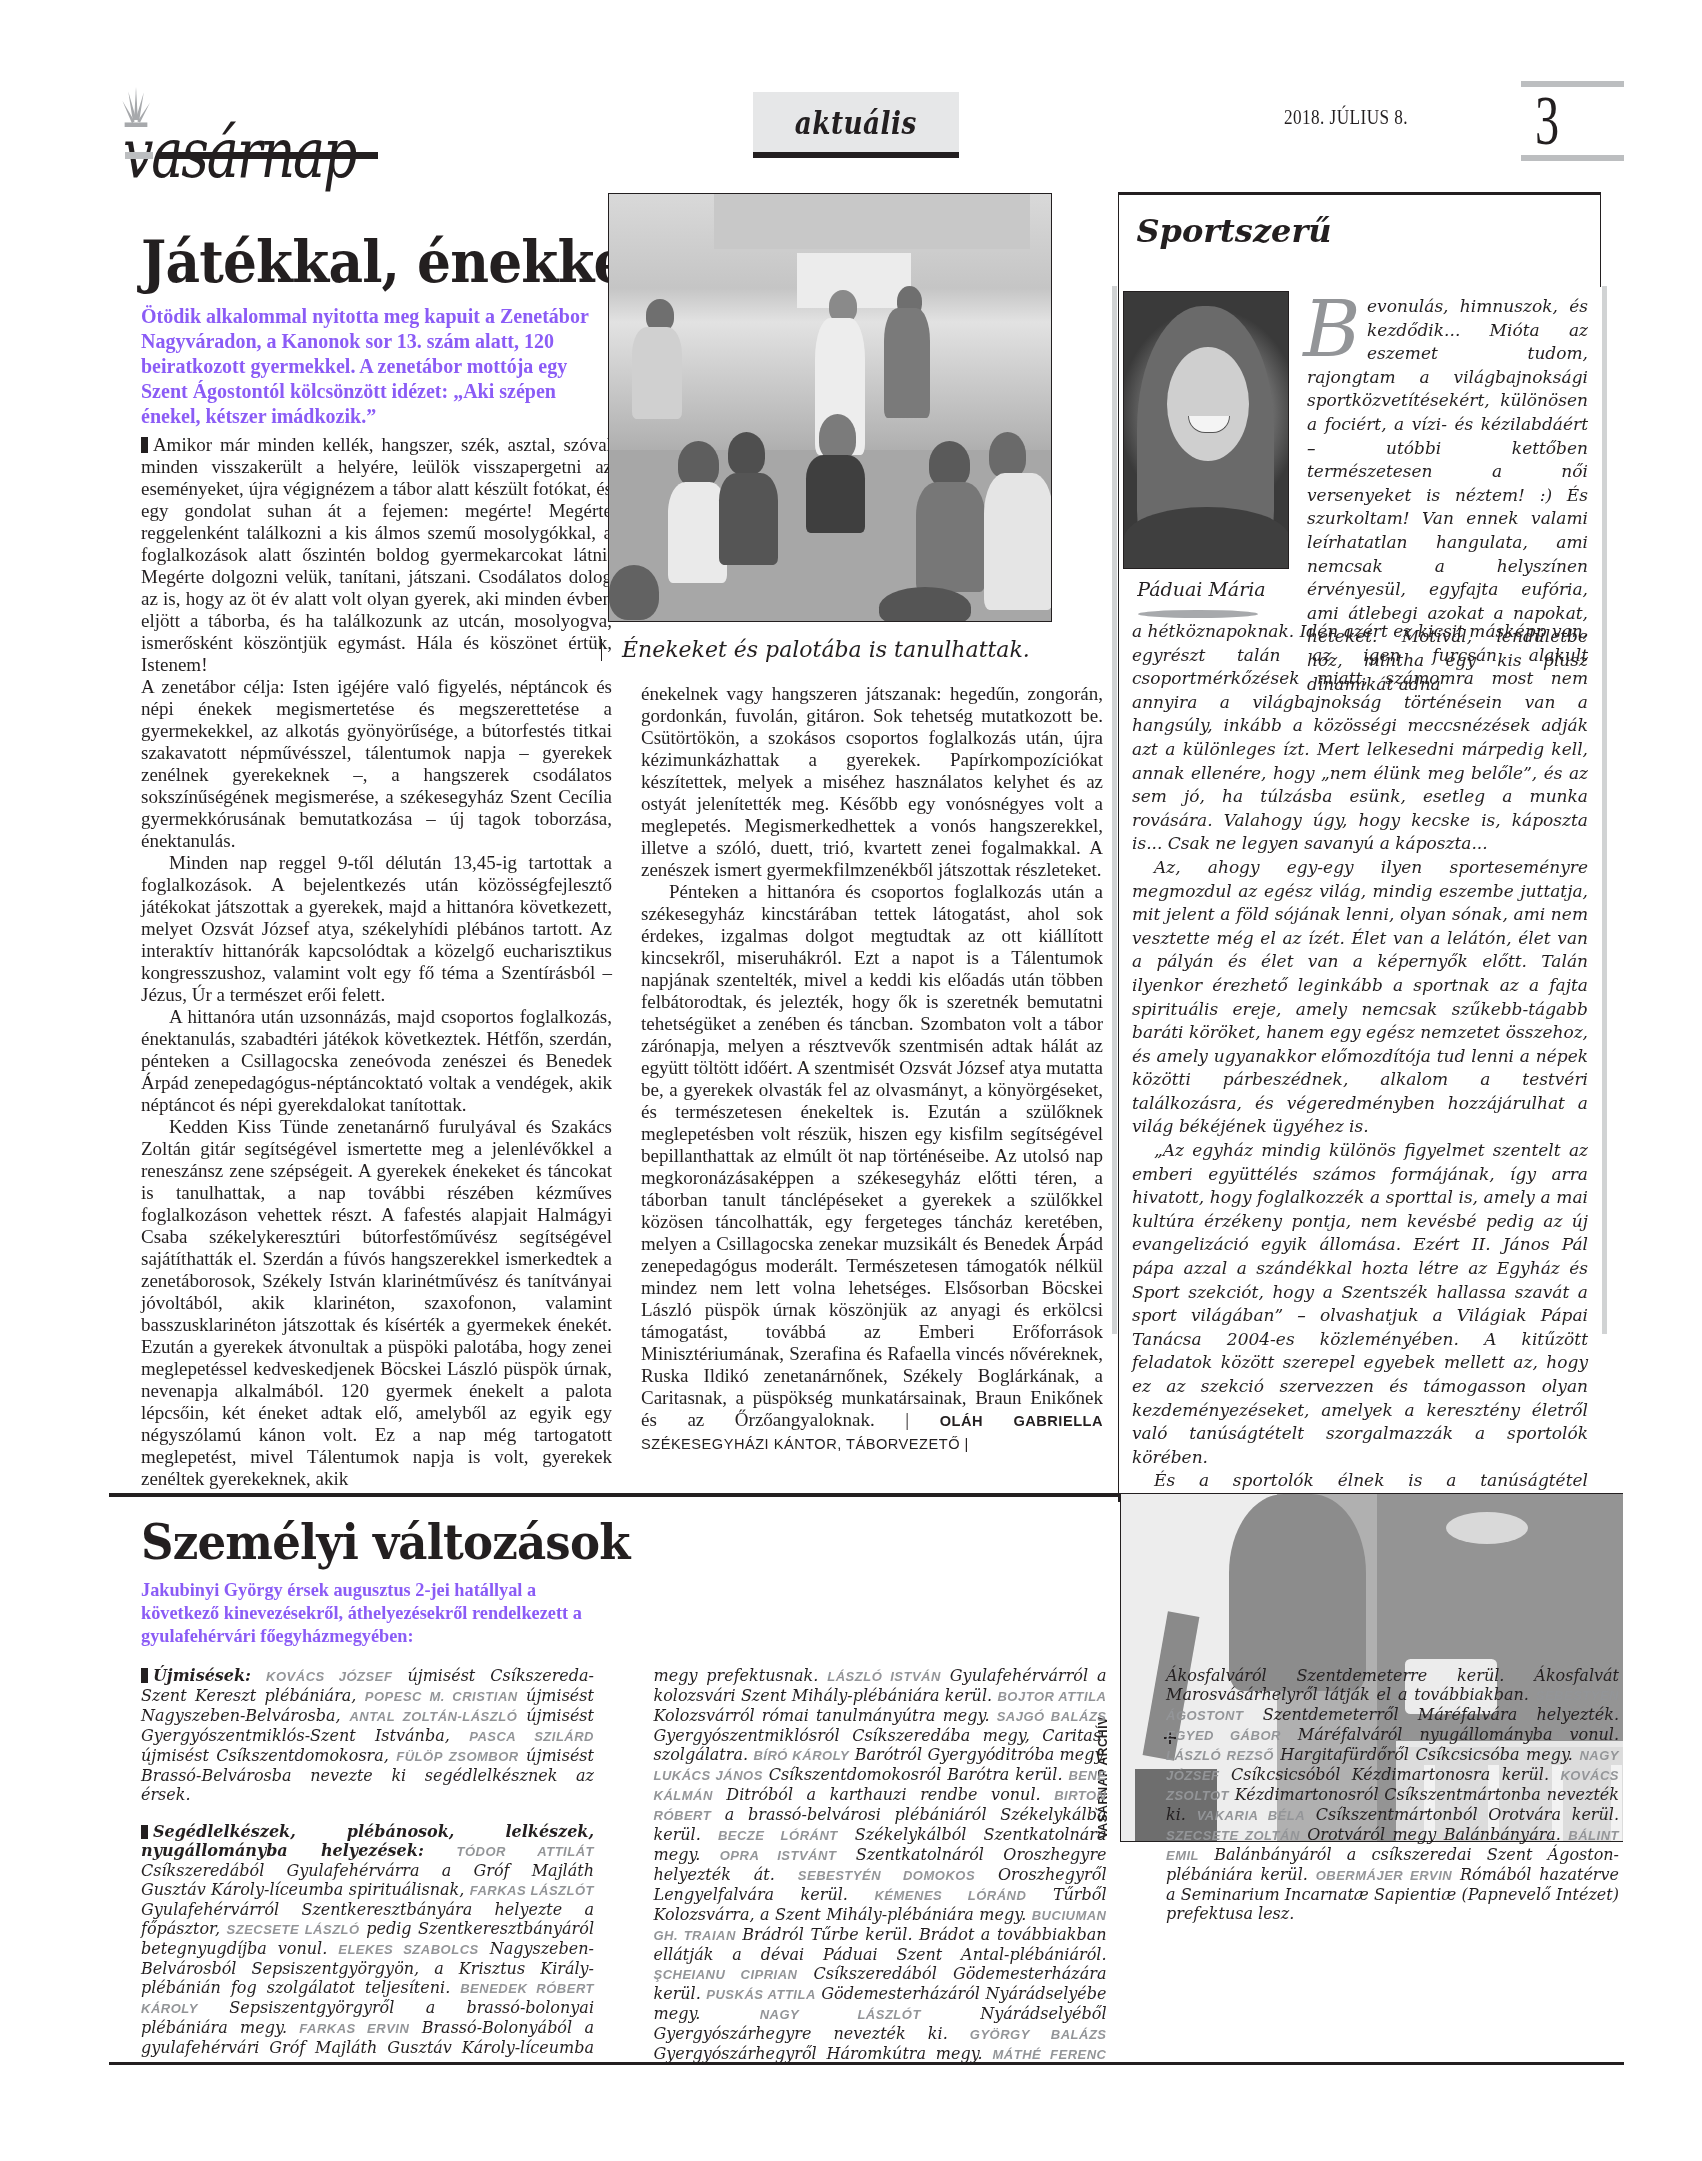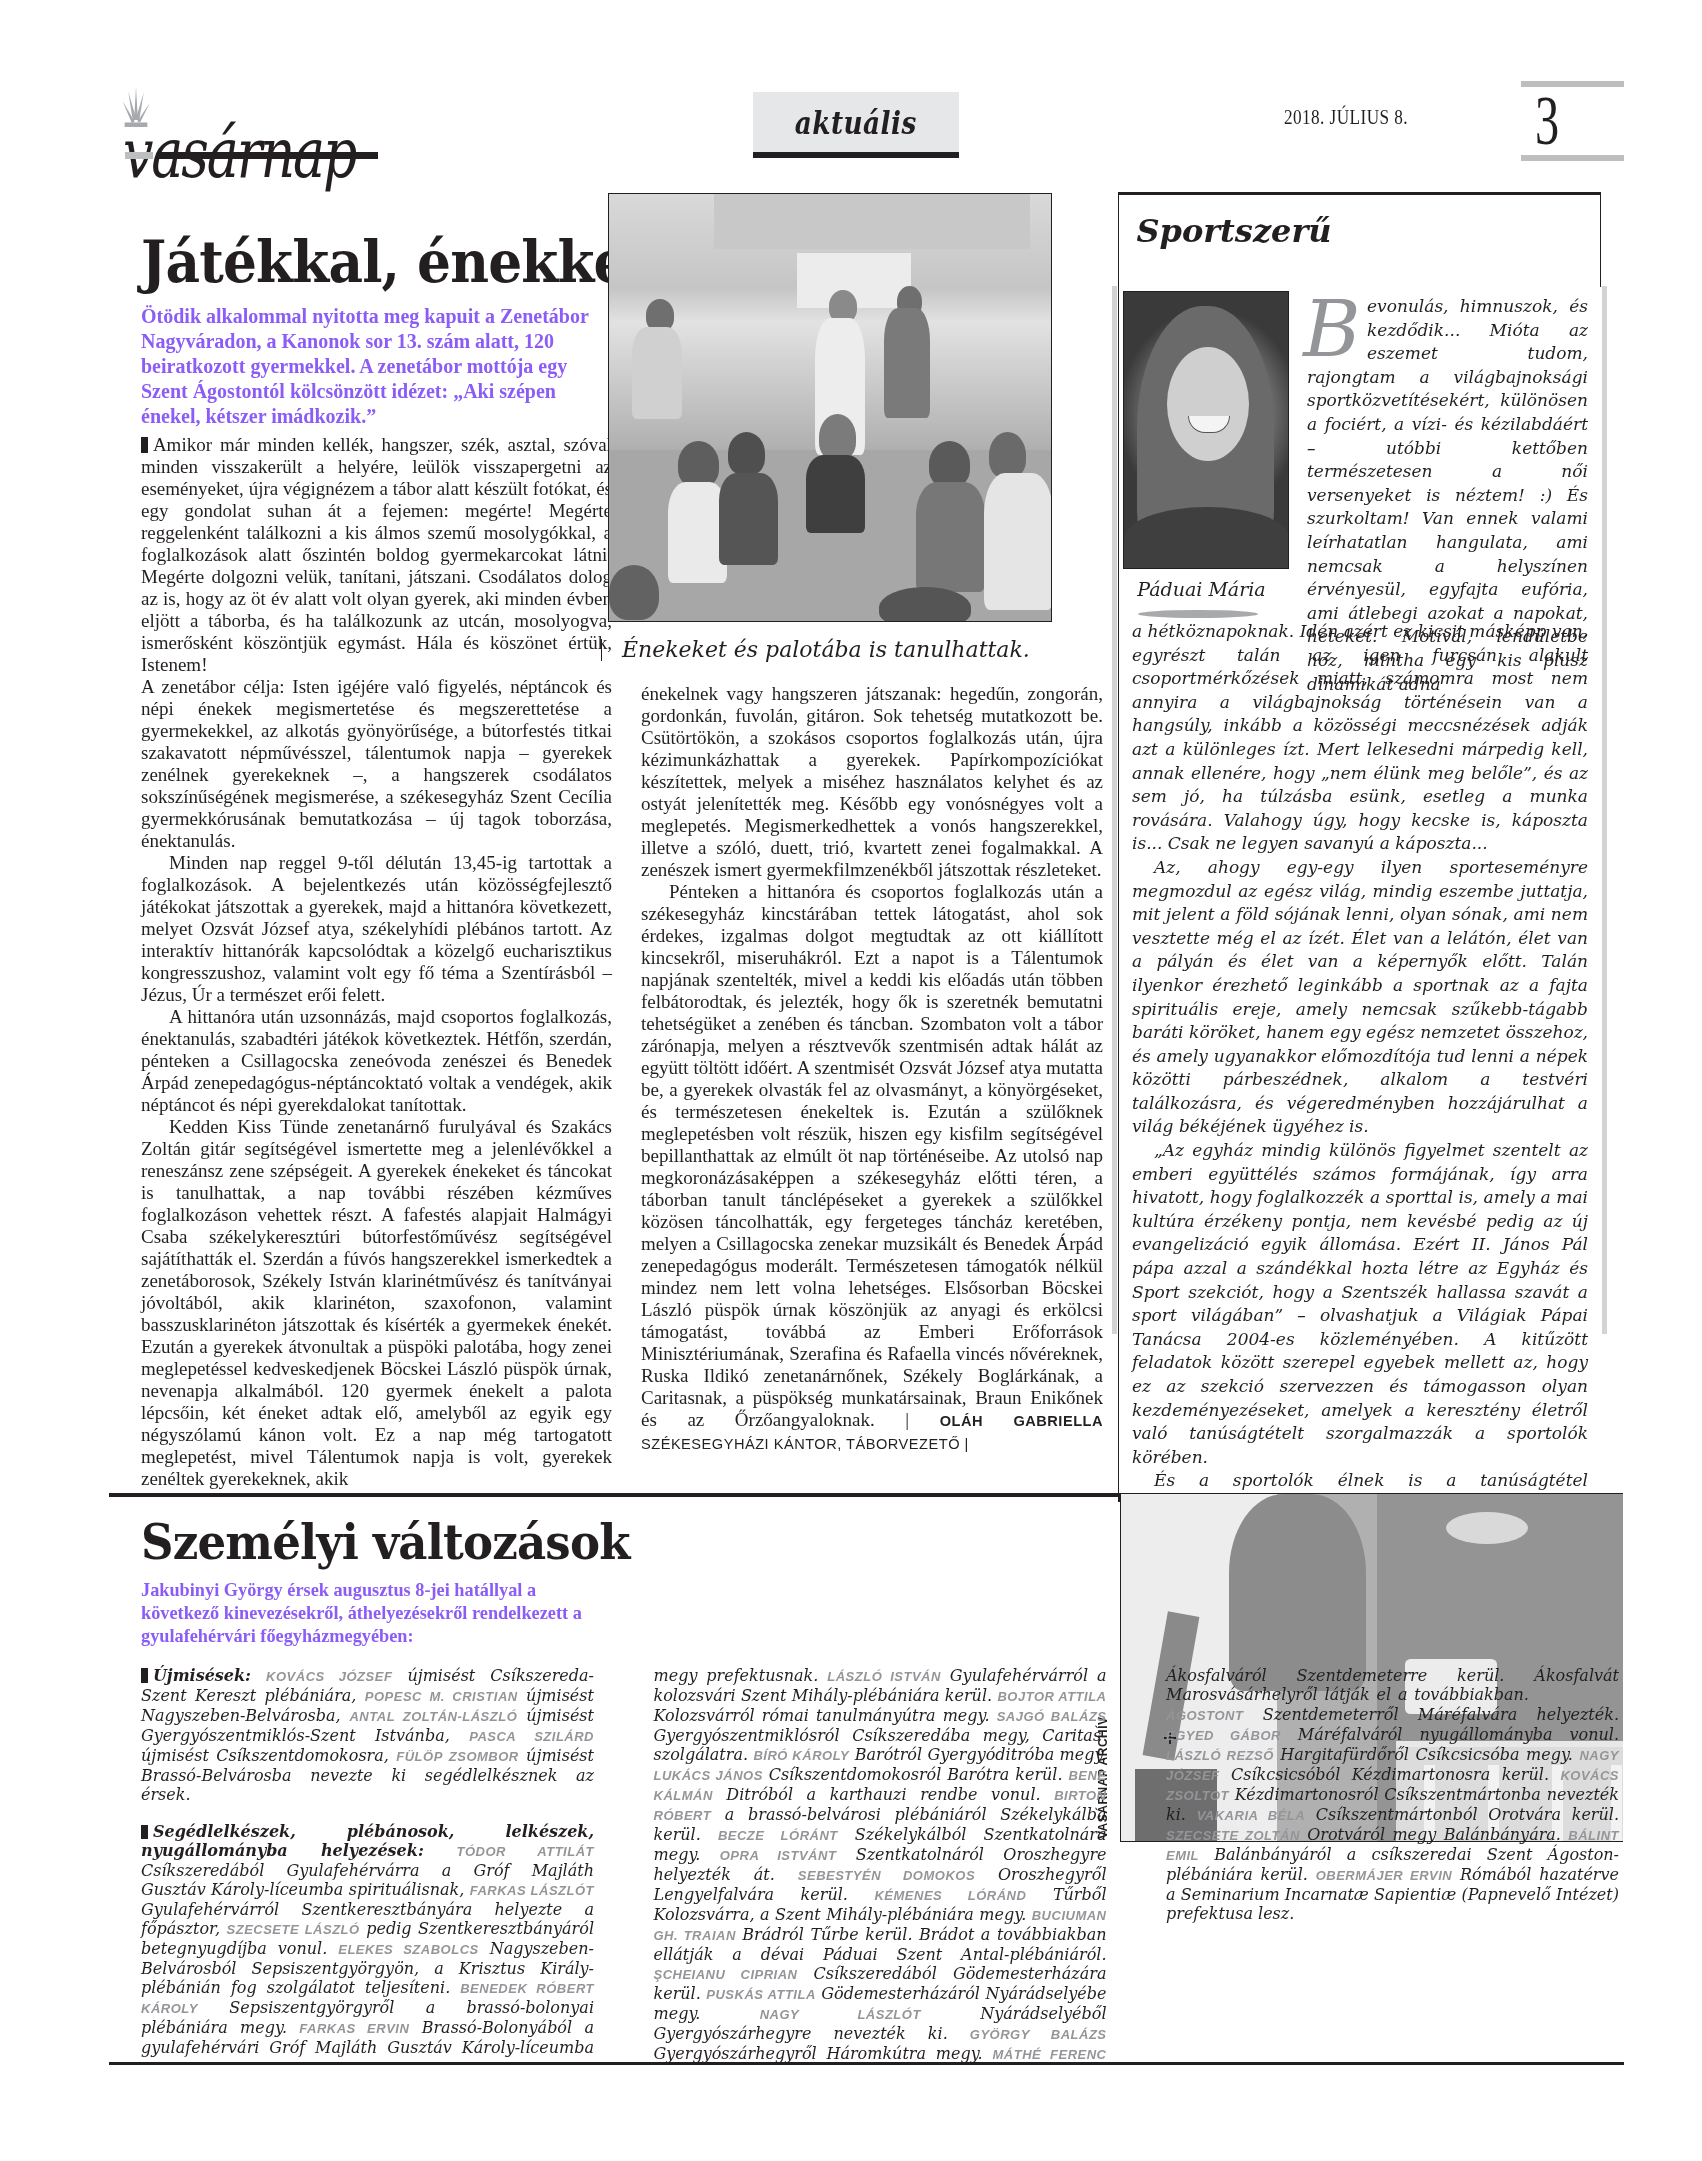--- a/index.html
+++ b/index.html
@@ -195,21 +195,21 @@
 </aside>
 
 <div class="hrule" style="left:109px; top:1493px; width:1012px;"></div>
 <div class="vrule" style="left:1118px; top:1493px; height:9.2px;"></div>
 <div class="hrule" style="left:109px; top:2062px; width:1515px; height:2.7px;"></div>
 
 <article>
   <div class="col" style="left:109px; top:1518px; width:476px;">
     <h1 class="headline-xl" style="font-size:49px;">Személyi változások</h1>
   </div>
-  <div class="col lead" style="left:109px; top:1579px; width:467px; font-size:18.3px; line-height:23px;">Jakubinyi György érsek augusztus 8-jei hatállyal a következő kinevezésekről, áthelyezésekről rendelkezett a gyulafehérvári főegyházmegyében:</div>
+  <div class="col lead" style="left:109px; top:1579px; width:467px; font-size:18.3px; line-height:23px;">Jakubinyi György érsek augusztus 2-jei hatállyal a következő kinevezésekről, áthelyezésekről rendelkezett a gyulafehérvári főegyházmegyében:</div>
 
   <div class="photo-credit">
     <span><span>ILLUSZTRÁCIÓ. FOTÓ:</span> <b>VASÁRNAP ARCHÍV</b></span>
   </div>
 
   <div class="photo-priests">
     <div class="p1"></div>
     <div class="stole"></div>
     <svg class="cross" viewBox="0 0 26 26">
         <path d="M11 0h4v26h-4zM0 11h26v4H0z" fill="#231f20"></path>

